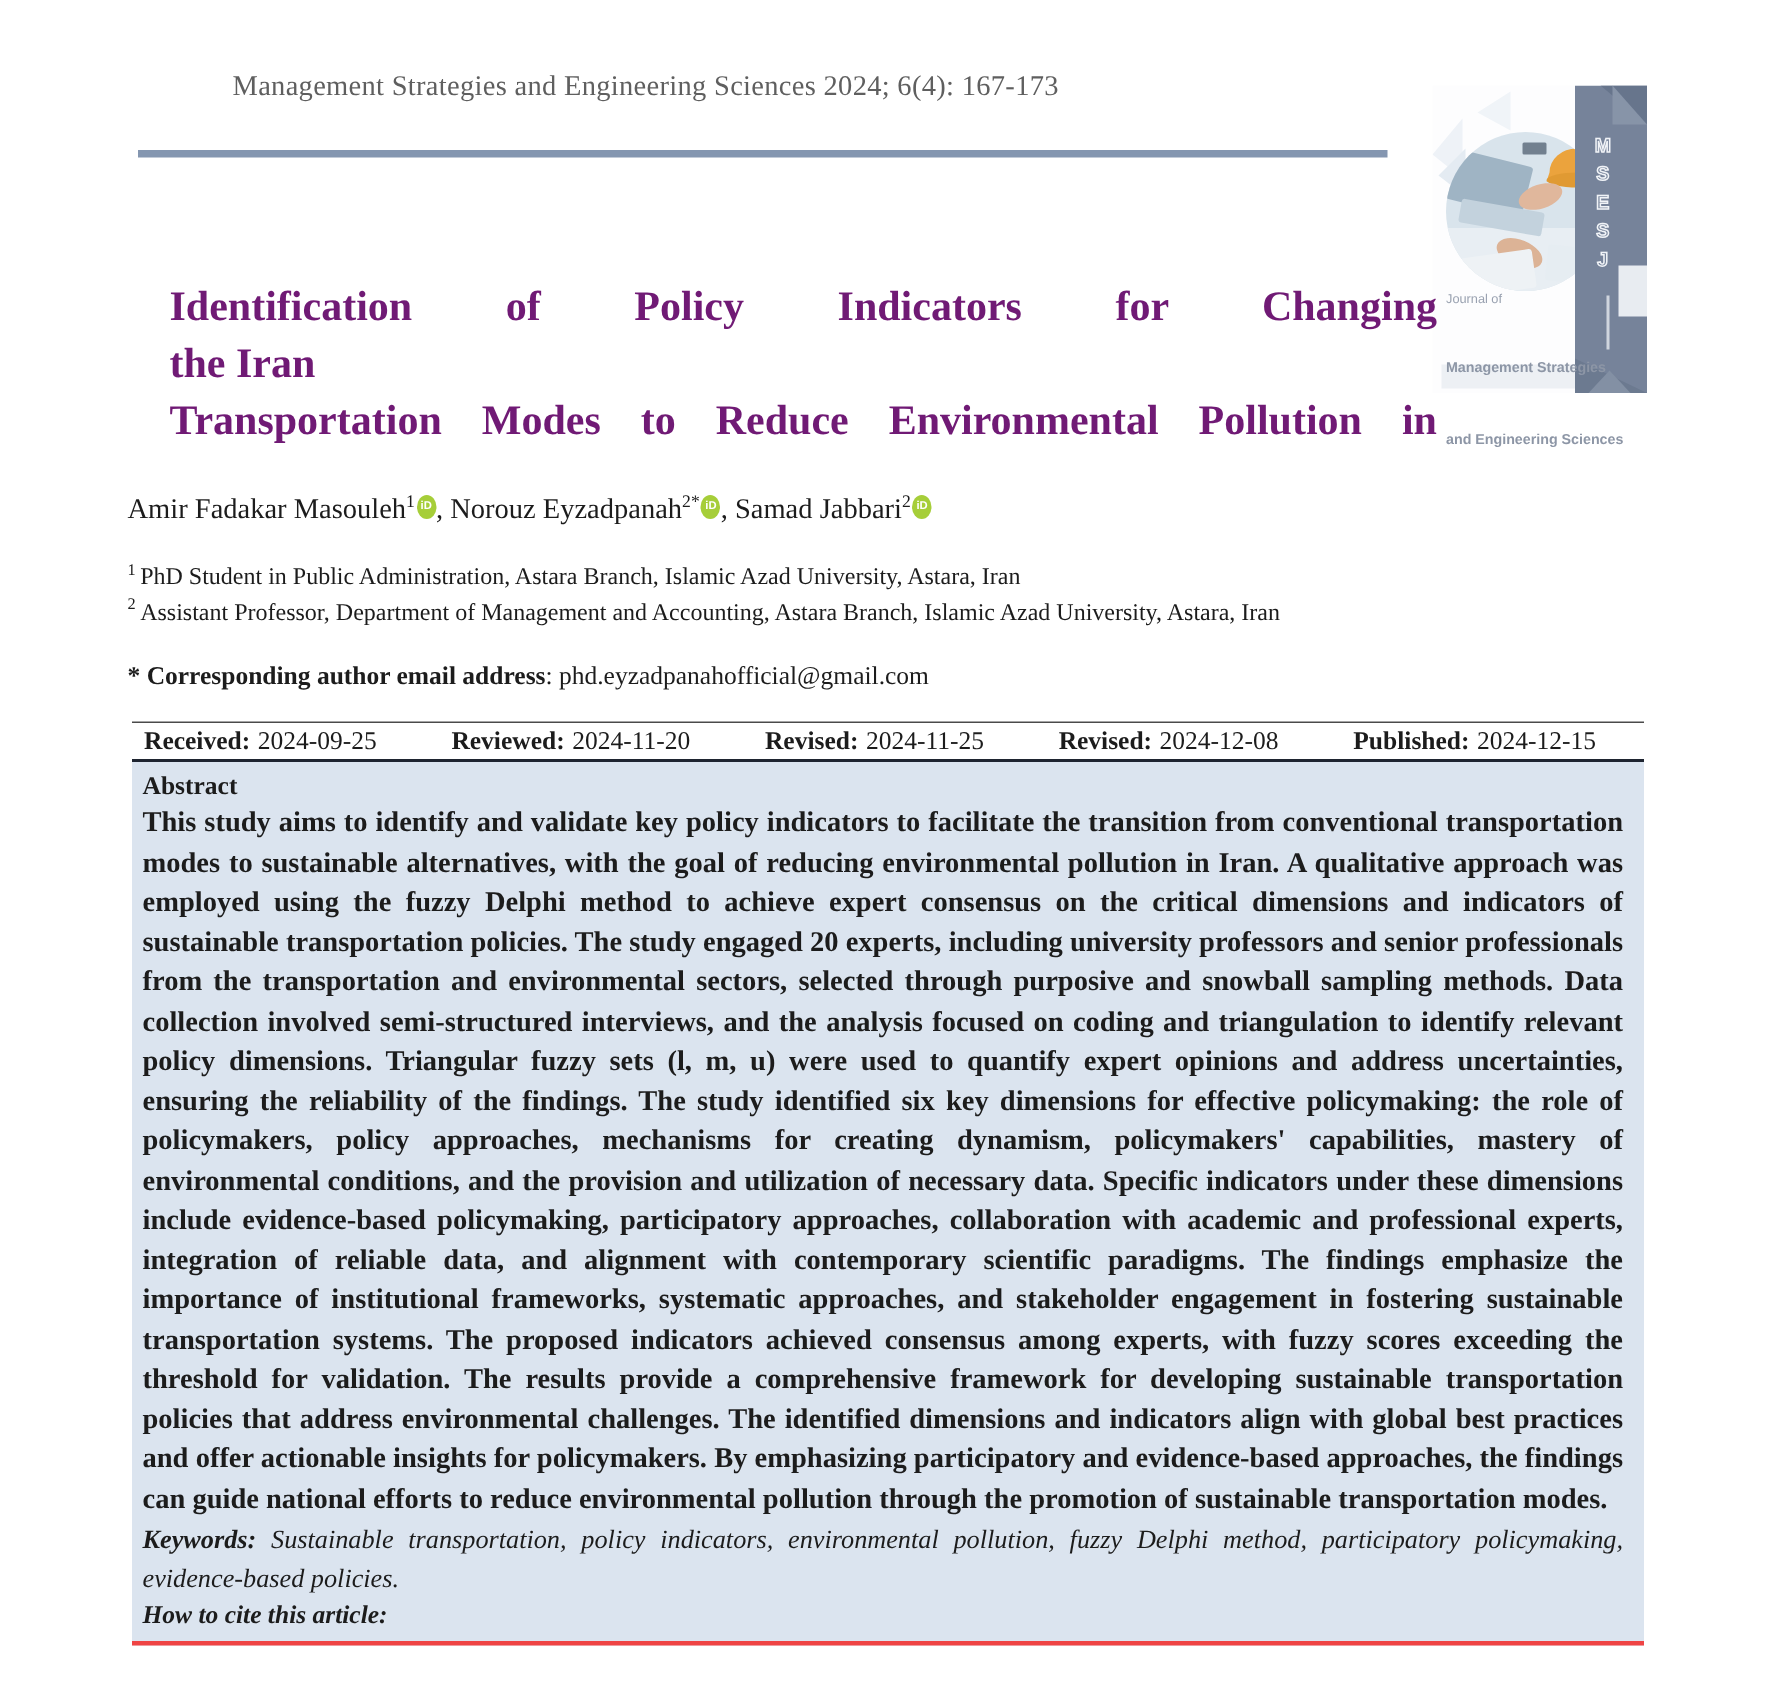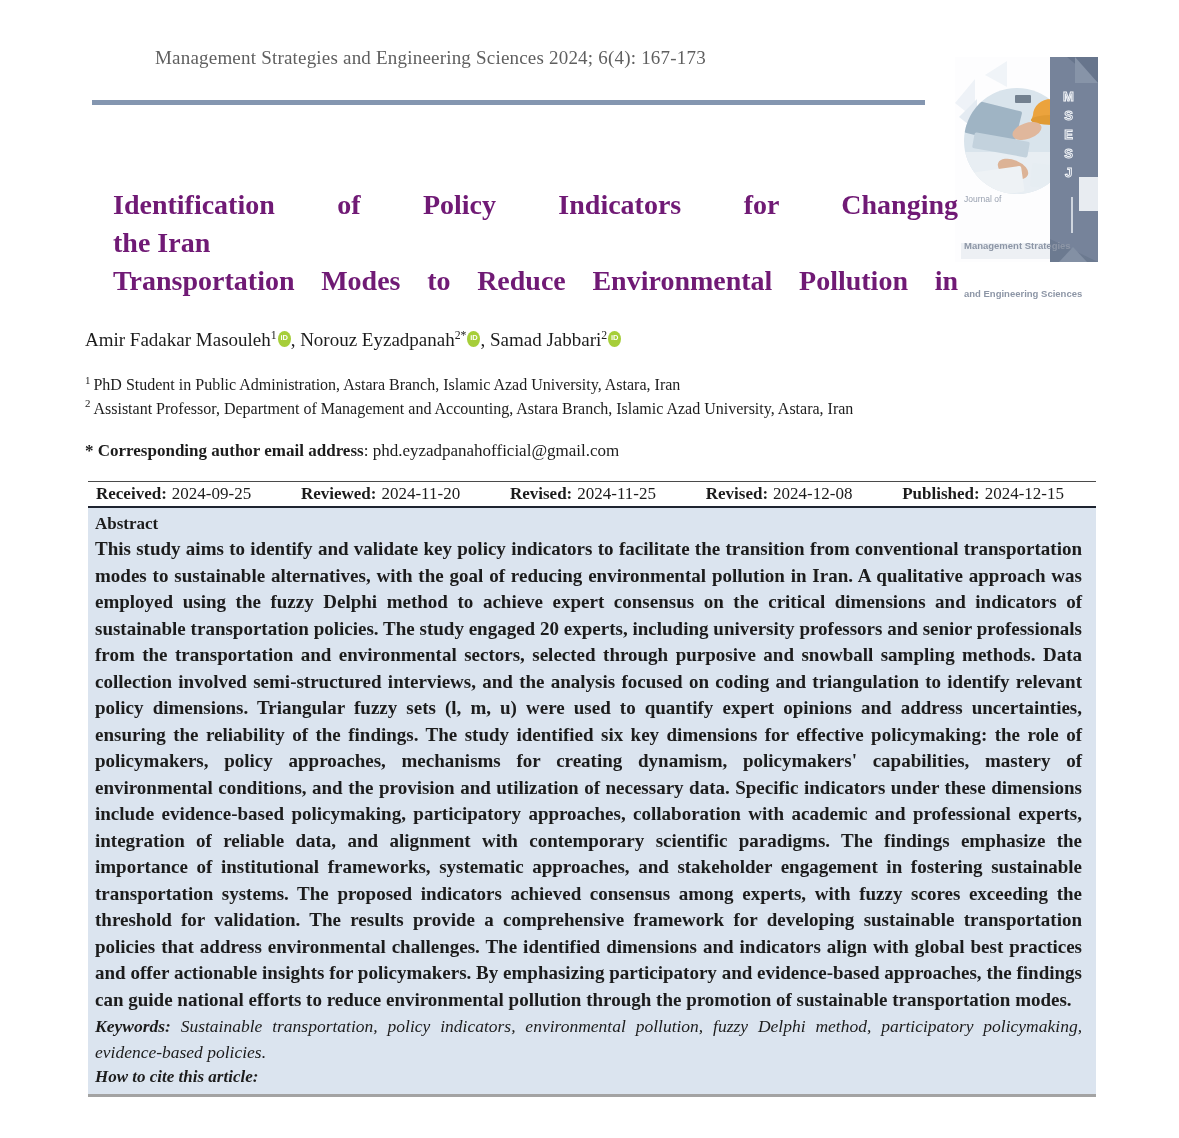--- a/index.html
+++ b/index.html
@@ -83,21 +83,21 @@
     padding: 2px 32px 2px 8px;
     font-size: 17px; background: #fff;
     border-bottom: 2px solid #1e2430;
   }
   .date-cell { white-space: nowrap; }
   .date-label { font-weight: bold; margin-right: 5px; }
 
   .abstract-area {
     background: var(--abstract-bg, #dbe4ef);
     padding: 3px 14px 6px 7px;
-    border-bottom: 3px solid #a3a3a3;
+    border-bottom: 3px solid #ef4444;
   }
   .abstract-heading { font-weight: bold; font-size: 17px; line-height: 25px; }
   .abstract-body { font-size: 19px; line-height: 26.5px; text-align: justify; font-weight: bold; }
   .keywords { font-size: 17.5px; line-height: 26px; text-align: justify; font-style: italic; }
   .kw-label { font-weight: bold; }
   .cite-label { font-weight: bold; font-size: 17px; line-height: 23px; font-style: italic; }
   .citation { font-size: 17px; line-height: 24px; text-align: justify; }
 </style>
 </head>
 <body>

